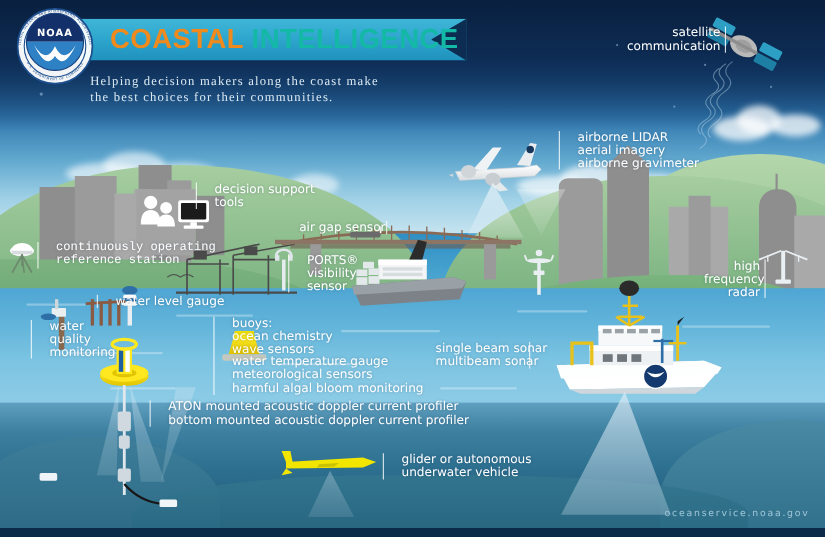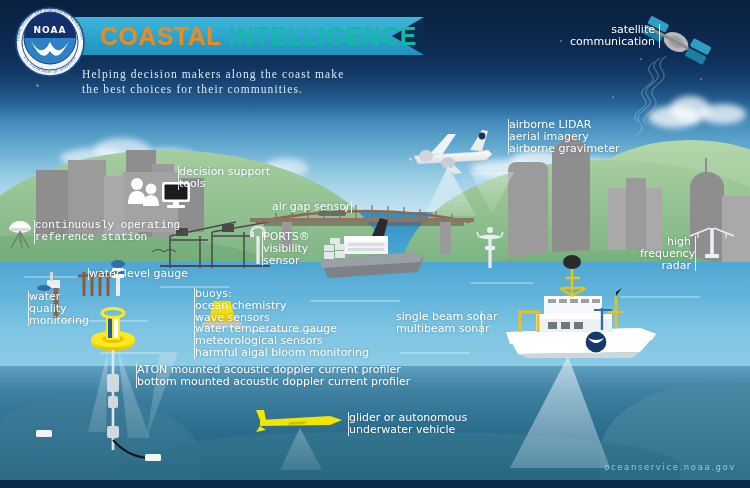--- a/index.html
+++ b/index.html
@@ -115,21 +115,21 @@
     color:#dbe9f2; font-size:11.5px; line-height:15px; letter-spacing:1.1px;
     font-family:Liberation Serif, serif; z-index:6;
   }
 
   
   .lbl {
     position:absolute; color:#ffffff; font-size:11px; line-height:11.8px;
     font-family:"DejaVu Sans", sans-serif; white-space:pre; z-index:20;
     text-shadow:0 0 3px rgba(0,30,60,.28);
   }
-  .lbl.bar-l { border-left:1.6px solid rgba(255,255,255,.85); padding-left:0; }
+  .lbl.bar-l { border-left:1.6px solid rgba(255,255,255,.85); padding-left:16px; }
   .lbl.bar-r { border-right:1.6px solid rgba(255,255,255,.85); padding-right:4px; text-align:right; }
 
   
   .bldg { position:absolute; background:#9b9b9b; }
   .bldg.d { background:#8e8e8e; }
   .bldg.l { background:#a9a9a9; }
 
   svg { display:block; overflow:visible; }
   .svglayer { position:absolute; left:0; top:0; width:750px; height:488px; z-index:10; pointer-events:none; }
 

